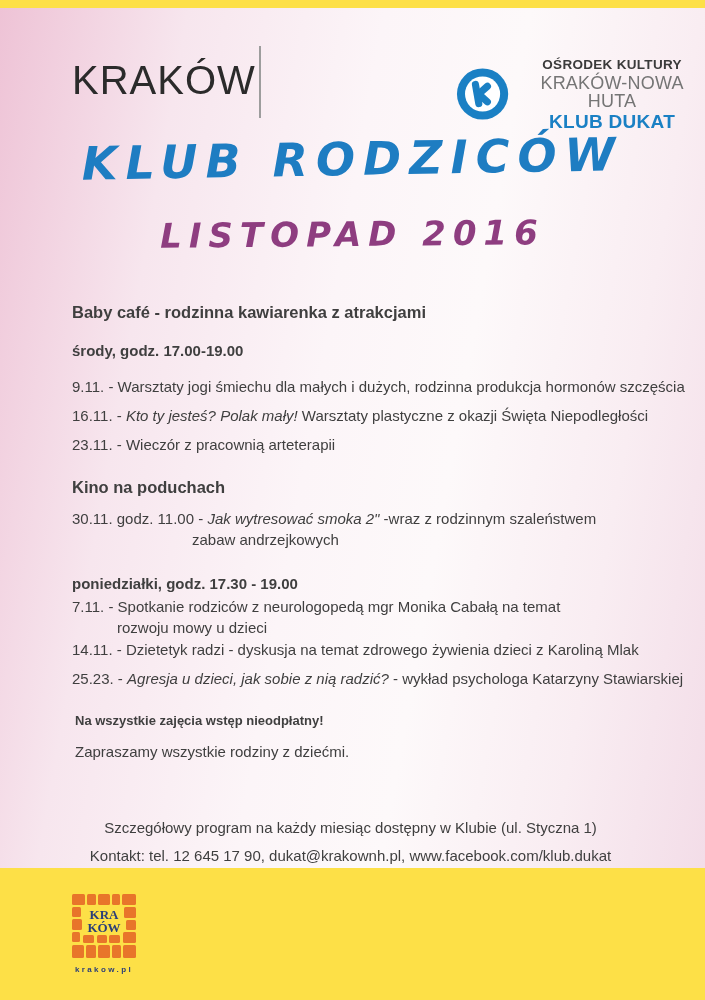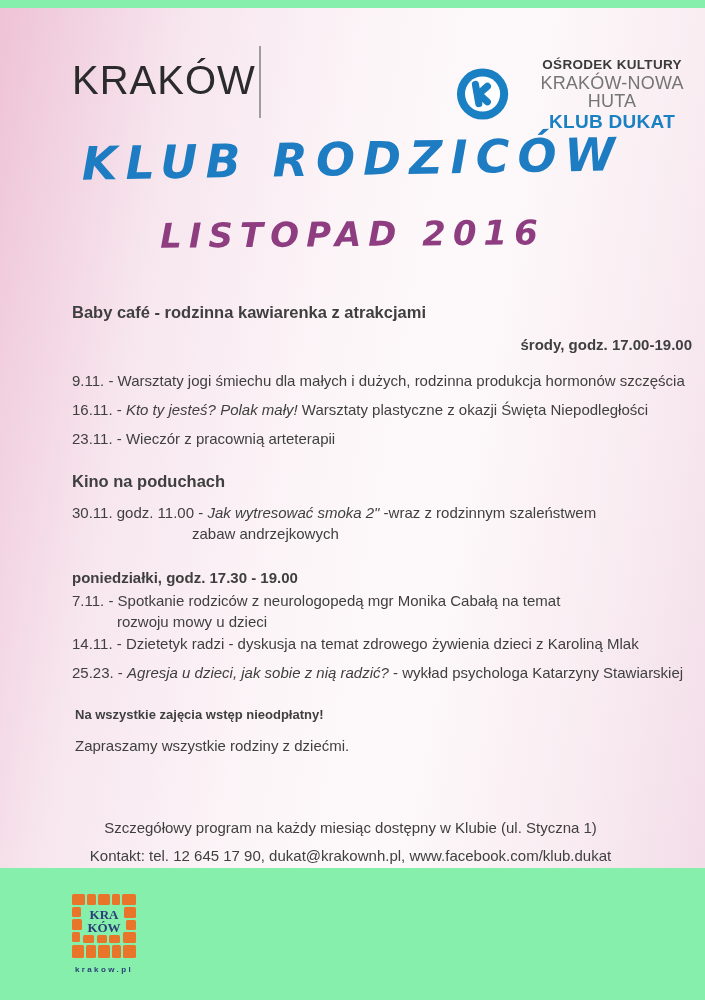--- a/index.html
+++ b/index.html
@@ -1,17 +1,17 @@
 <!DOCTYPE html>
 <html style="--accent-blue: #1a80c4; --title-blue: #1e7dc2; --title-purple: #8e3d80; --body-text: #3f3f3f; --muted-gray: #757575; --wordmark-dark: #2b2b2b; --logo-orange: #e8752a; --logo-navy: #2b3e78; --bg-pink: #eec3d6;"><head>
 <meta charset="utf-8">
 <style>
   html,body{margin:0;padding:0;background:#fff;}
   .page{
-    position:relative;width:705px;height:1000px;background:#86efac;overflow:hidden;
+    position:relative;width:705px;height:1000px;background:#fde047;overflow:hidden;
     font-family:"Liberation Sans",sans-serif;color:var(--body-text,#3f3f3f);
   }
   .pink-bg{
     position:absolute;left:0;top:8px;width:705px;height:860px;
     background:linear-gradient(100deg,
       var(--bg-pink,#eec3d6) 0%, #f7e6ee 22%, #fcf5f8 45%,
       #fdf9fa 62%, #f9edf2 82%, #f3dde8 100%);
   }
   
   .wordmark{
@@ -41,21 +41,21 @@
     font-size:34px;letter-spacing:7px;color:var(--title-purple,#8e3d80);
     transform:rotate(-.5deg);
   }
   
   .content{position:absolute;left:72px;top:303px;width:620px;font-size:15px;line-height:21px;}
   .content .h{font-size:16.5px;font-weight:bold;white-space:nowrap;line-height:19px;}
   .content .sch{font-size:15px;font-weight:bold;white-space:nowrap;line-height:19px;}
   .ev{white-space:nowrap;}
   .ev i{font-style:italic;}
   .cont-line{display:block;}
-  .mt13{margin-top:13px;text-align:right;} .mt16{margin-top:16px;} .mt8{margin-top:8px;}
+  .mt13{margin-top:19px;} .mt16{margin-top:16px;} .mt8{margin-top:8px;}
   .mt23{margin-top:23px;} .mt11{margin-top:11px;} .mt14{margin-top:24px;}
   .mt3{margin-top:3px;} .mt1{margin-top:1px;} .mt22{margin-top:22px;}
   .ind45{margin-left:45px;} .ind120{margin-left:120px;}
   .free-entry{font-size:13px;font-weight:bold;margin-left:3px;line-height:20px;white-space:nowrap;}
   .invite{margin-left:3px;line-height:20px;white-space:nowrap;}
   
   .footer{position:absolute;left:0;top:818px;width:685px;text-align:center;font-size:15px;}
   .footer div{line-height:20px;margin-left:16px;}
   .footer .f2{margin-top:8px;}
   

